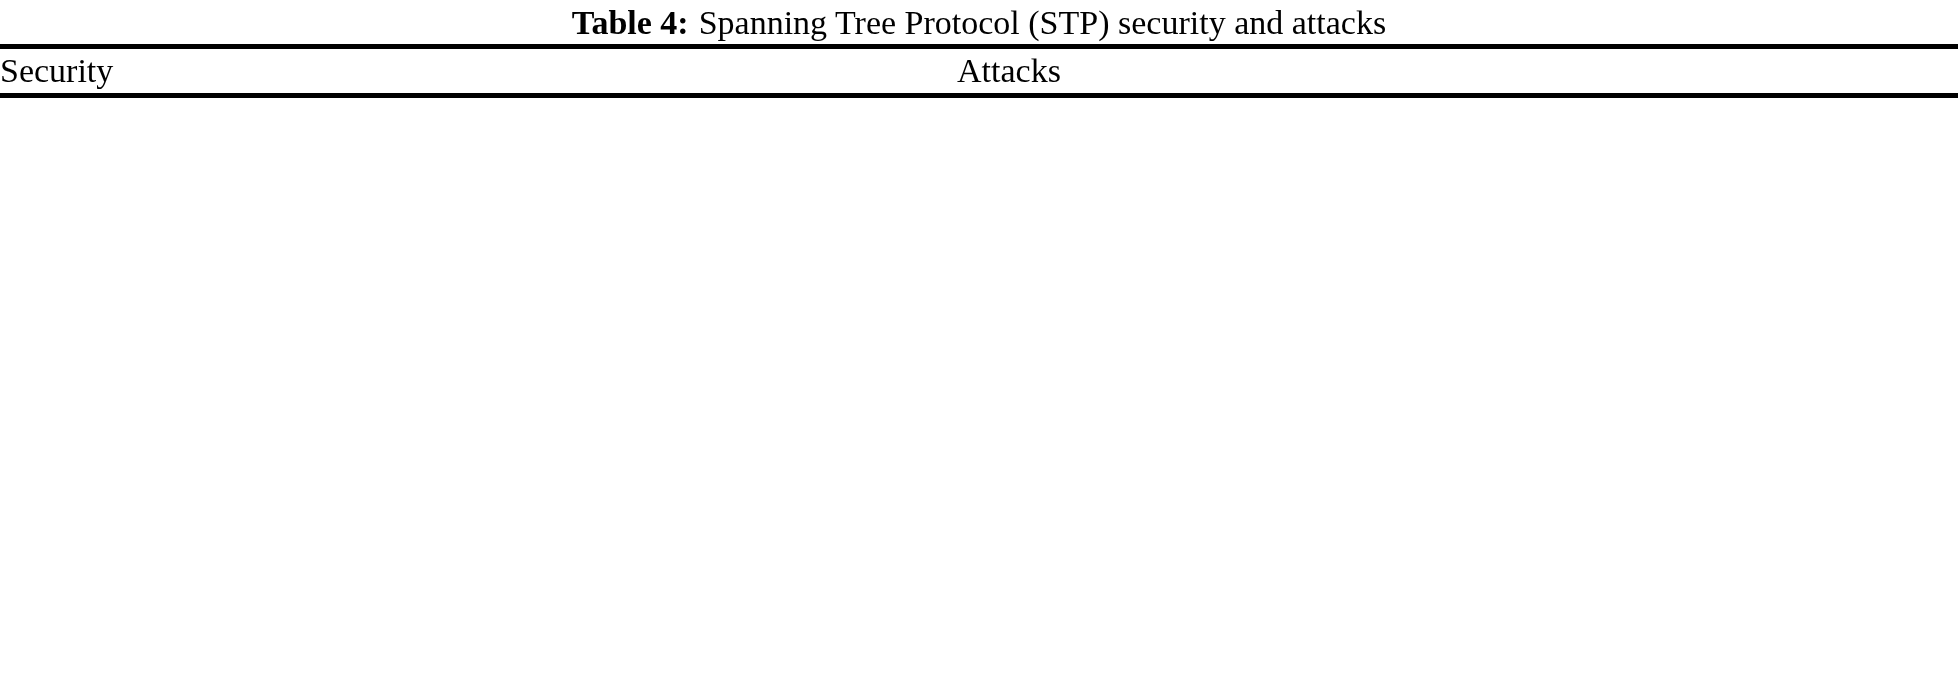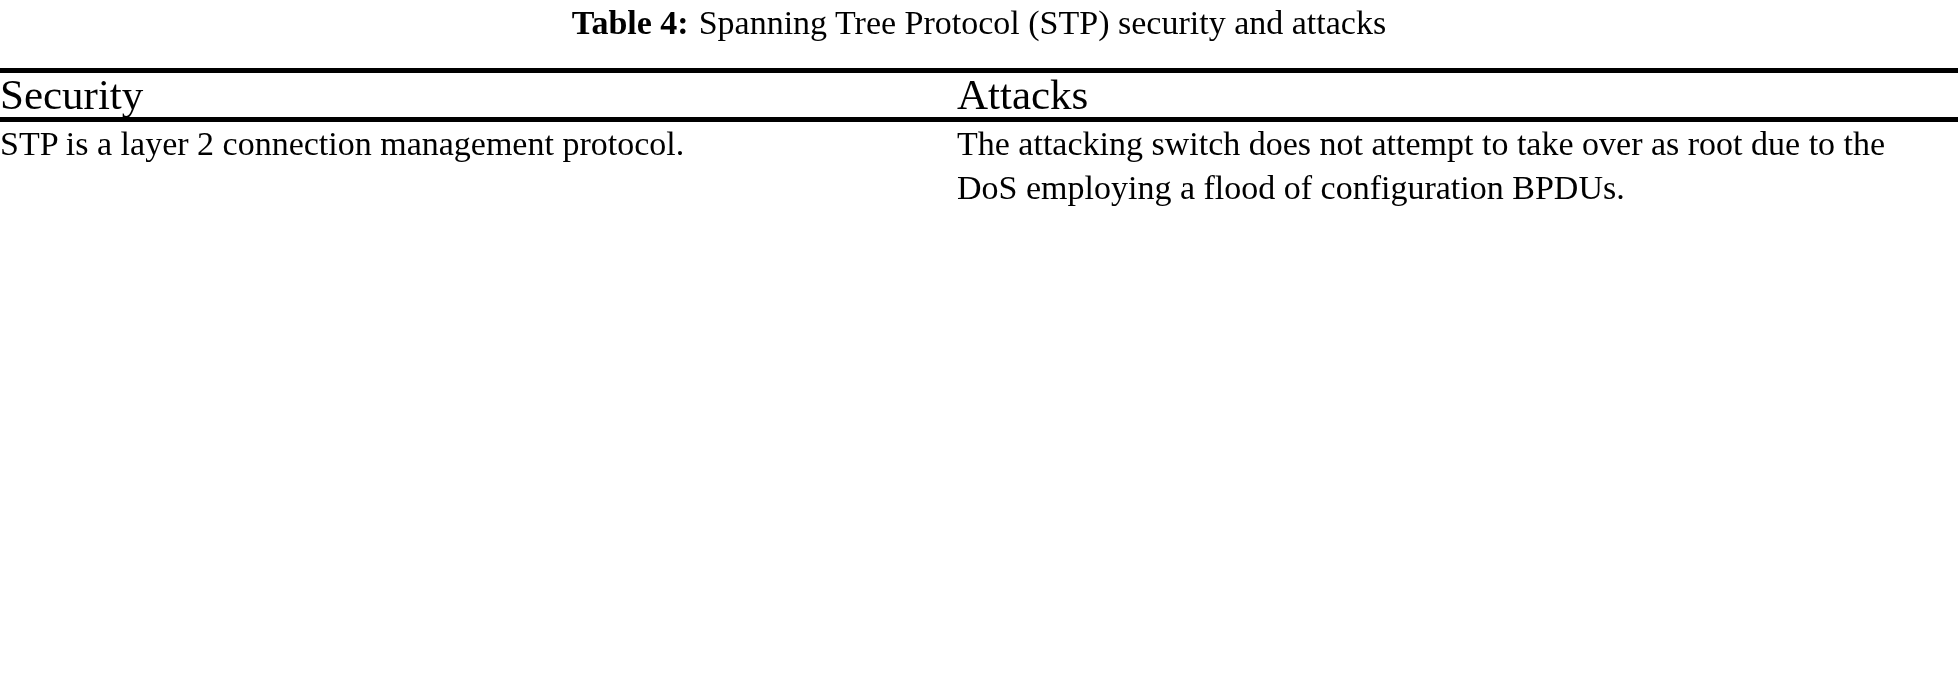--- a/index.html
+++ b/index.html
@@ -21,21 +21,21 @@
     box-sizing: border-box;
     position: relative;
   }
 
   
   .caption {
     text-align: center;
     font-size: 34px;
     line-height: 42px;
     padding-top: 2px;
-    padding-bottom: 24px;
+    padding-bottom: 0;
     white-space: nowrap;
   }
   .caption-label {
     font-weight: bold;
   }
   .caption-text {
     font-weight: normal;
     padding-left: 10px;
   }
 
@@ -60,21 +60,21 @@
   }
 
   
   tr.rule-top th {
     border-top: 5px solid #000;
   }
 
   
   thead th {
     font-weight: normal;
-    font-size: 43px;
+    font-size: 34px;
     line-height: 44px;
     padding-top: 8px;
     padding-bottom: 9px;
   }
   thead tr.header-row th {
     border-bottom: 5px solid #000;
   }
 
   
   tbody td {
@@ -124,24 +124,16 @@
       <tr class="rule-top header-row">
         <th class="col-a">
           <span class="cell-text">Security</span>
         </th>
         <th class="col-b">
           <span class="cell-text">Attacks</span>
         </th>
       </tr>
     </thead>
     <tbody>
-      <tr>
-        <td class="col-a">
-          <span class="cell-text">STP is a layer 2 connection management protocol.</span>
-        </td>
-        <td class="col-b">
-          <span class="cell-text">The attacking switch does not attempt to take over as root due to the DoS employing a flood of configuration BPDUs.</span>
-        </td>
-      </tr>
     </tbody>
   </table>
 
 </div>
 
 </body></html>

